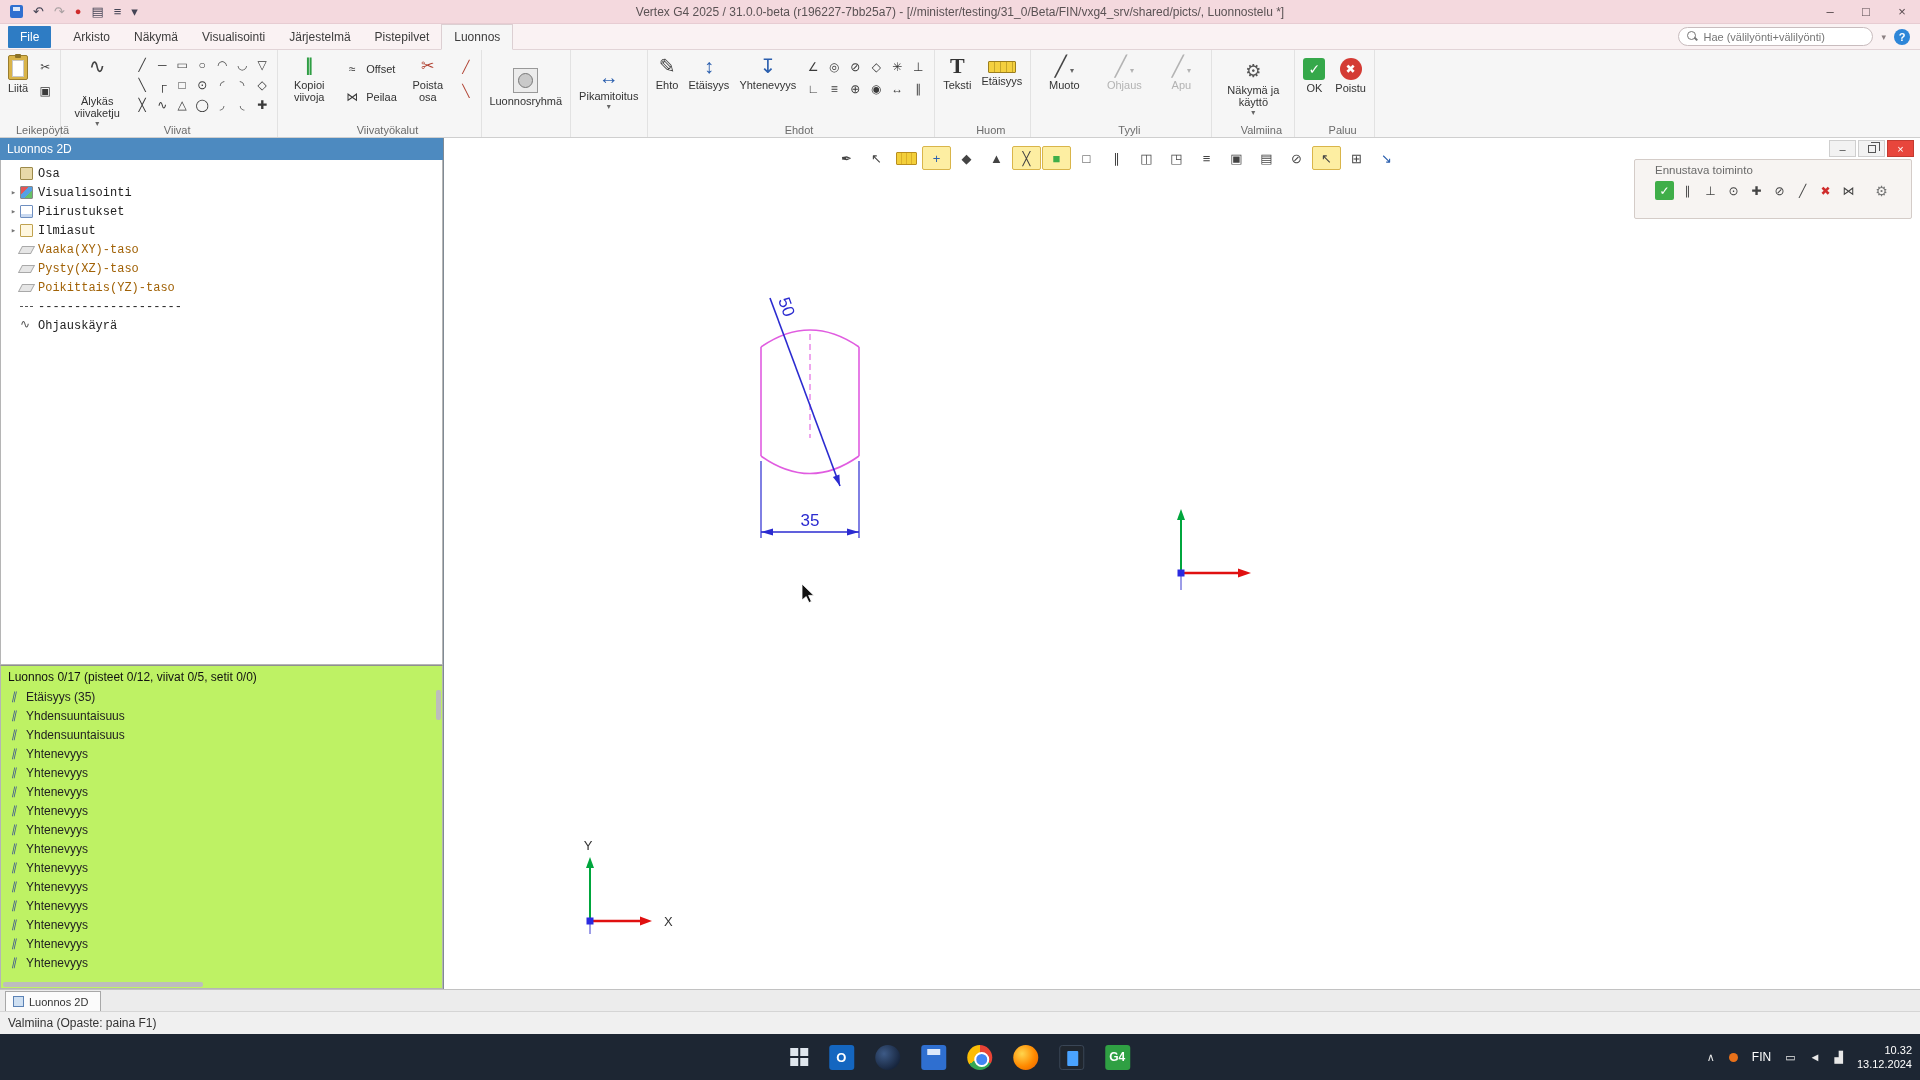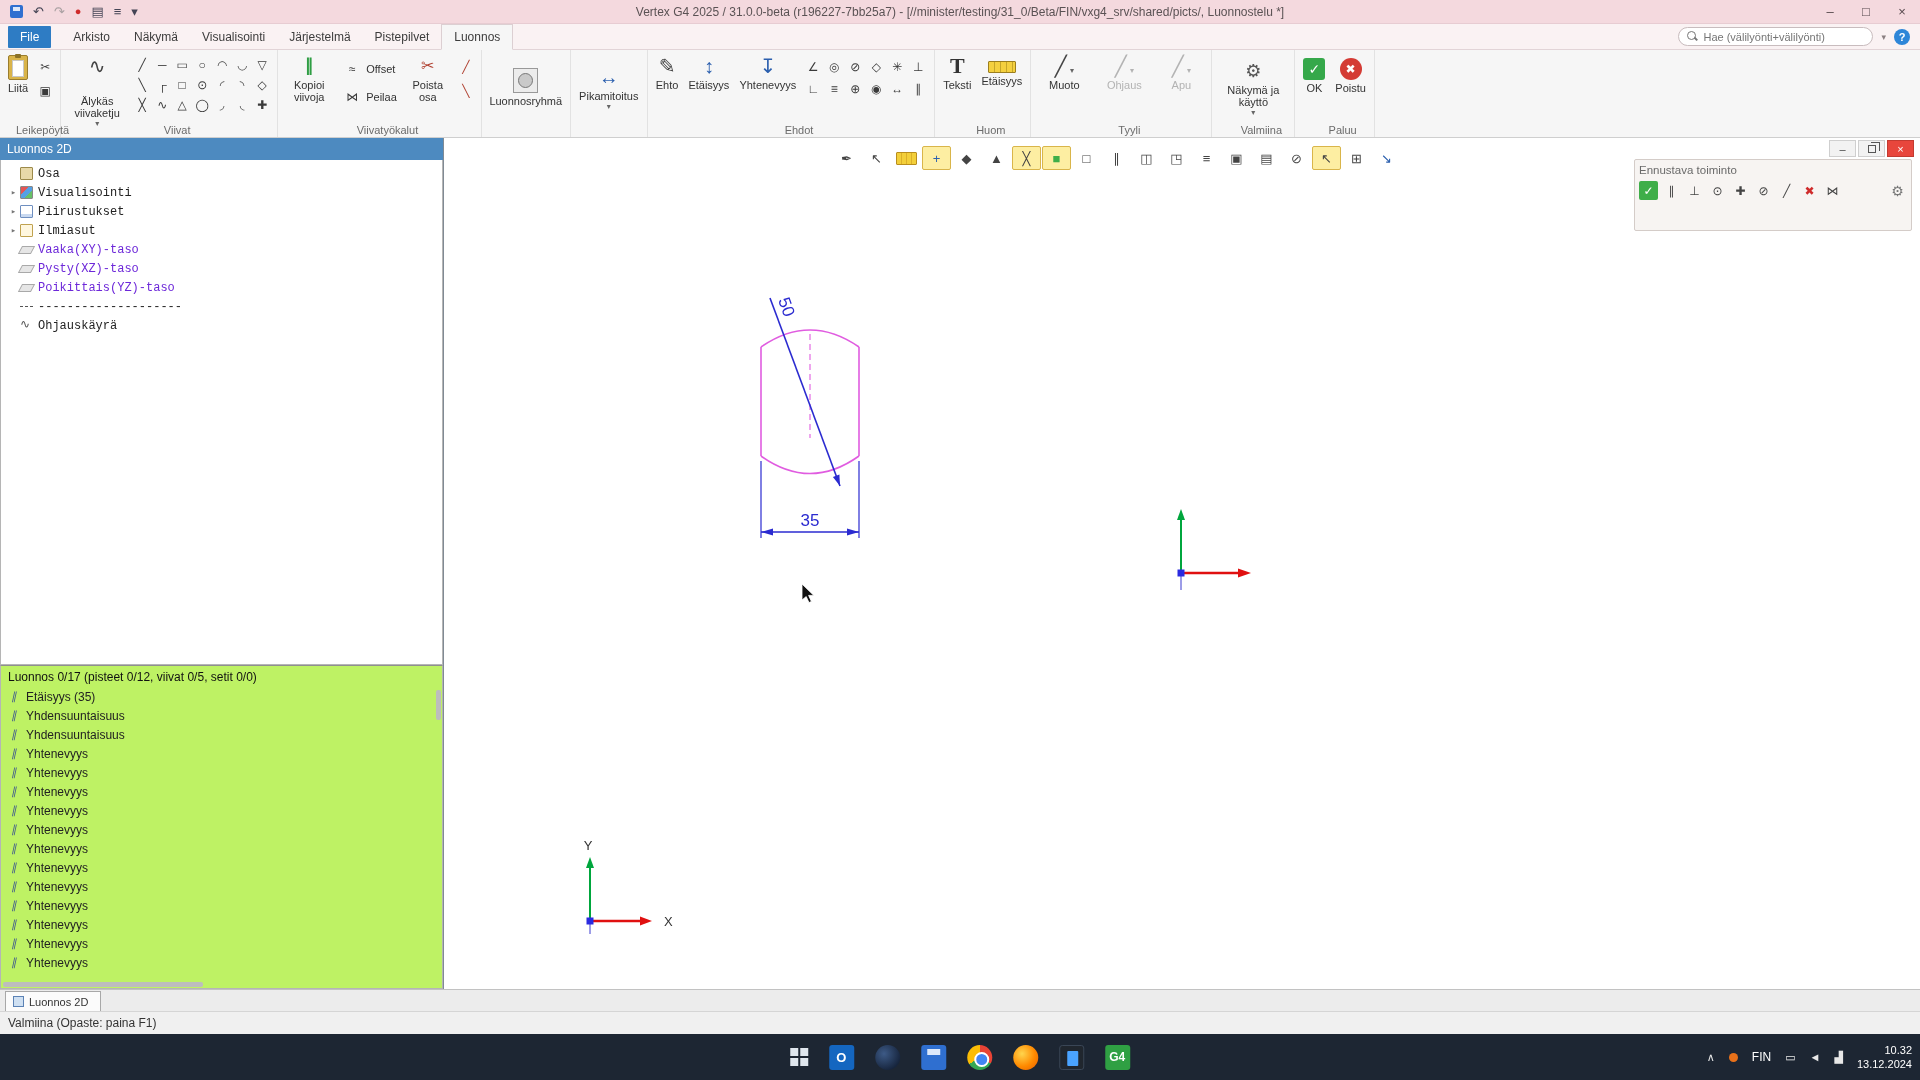--- a/index.html
+++ b/index.html
@@ -71,21 +71,21 @@
   .tw { width:13px; font-size:9px; color:#777; text-align:center; flex:0 0 auto; }
   .ticon { width:13px; height:13px; flex:0 0 auto; margin-right:5px; border-radius:1px; }
   .ti-osa { background:#e8d9a8; border:1px solid #9c8a4a; }
   .ti-vis { background:linear-gradient(135deg,#e45555 0 33%,#55a0e4 33% 66%,#67c067 66%); border:1px solid #888; }
   .ti-pii { background:#fff; border:1px solid #6f8fc0; box-shadow:inset 0 -3px 0 #c9d9f0; }
   .ti-ilm { background:#fff7df; border:1px solid #c0a24f; }
   .ti-esi { background:#d9ecd9; border:1px solid #63965f; }
   .ti-plane { width:13px; height:8px; background:#e6e6e6; border:1px solid #a9a9a9; transform:skewX(-28deg); margin-right:5px; }
   .ti-dash { width:13px; height:0; border-top:1px dashed #555; background:none; border-radius:0; }
   .ti-curve { font-size:12px; color:#555; width:15px; margin-right:3px; line-height:13px; }
-  .gray-item { color:#6d28d9;text-align:right; }
+  .gray-item { color:#a16207;text-align:right; }
   .constraints { flex:1; border:1px solid #b5b5b5; border-top:1px solid #8f8f8f; position:relative; overflow:hidden; background:#bef264; }
   .c-header { font-size:12px; color:#111; padding:4px 0 3px 7px; }
   .crow { display:flex; align-items:center; height:19px; font-size:12px; color:#222; padding-left:6px; gap:4px; }
   .cicon { width:15px; text-align:center; color:#46608c; font-size:11px; transform:skewX(-12deg); flex:0 0 auto; }
   .vscroll { position:absolute; right:1px; top:24px; width:5px; bottom:8px; }
   .vthumb { width:5px; height:30px; background:#bdbdbd; border-radius:2px; }
   .hscroll { position:absolute; left:2px; right:8px; bottom:1px; height:5px; }
   .hthumb { width:200px; height:5px; background:#bdbdbd; border-radius:2px; }
 
   
@@ -96,21 +96,21 @@
   .tool.hl { background:#fdeea2; border-color:#d9b54a; }
   .tool.green { color:#3fae49; }
   .tool.blue { color:#2b5fae; }
   .tool.ruler { position:relative; }
   .tool.ruler::after { content:""; width:19px; height:11px; background:repeating-linear-gradient(90deg,#f3cf3a 0 4px,#dcb02a 4px 5px); border:1px solid #b98e1d; border-radius:1px; }
   .mdi { position:absolute; top:2px; right:6px; display:flex; gap:2px; z-index:3; }
   .mdi .mbtn { width:27px; height:17px; background:#f2f2f2; border:1px solid #cfcfcf; display:flex; align-items:center; justify-content:center; font-size:11px; color:#444; }
   .mdi .mclose { background:#e8463c; border-color:#c33a30; color:#fff; }
   .rsq { position:relative; width:8px; height:8px; border:1px solid #555; background:#f2f2f2; }
   .rsq::before { content:""; position:absolute; left:2px; top:-4px; width:8px; height:8px; border:1px solid #555; border-left:none; border-bottom:none; }
-  .predictive { position:absolute; top:21px; right:8px; width:278px; height:72px; background:#f7f4f2; border:1px solid #d4ccc8; border-radius:2px; padding:4px 4px; z-index:2; }
+  .predictive { position:absolute; top:21px; right:8px; width:278px; height:60px; background:#f7f4f2; border:1px solid #d4ccc8; border-radius:2px; padding:4px 20px; z-index:2; }
   .p-title { font-size:11.5px; color:#6a6a6a; }
   .p-icons { display:flex; align-items:center; gap:4px; margin-top:5px; }
   .pic { width:19px; height:19px; display:flex; align-items:center; justify-content:center; font-size:12px; color:#444; border-radius:2px; }
   .pic.check { background:#3fae49; color:#fff; }
   .pic.red { color:#cf2b2b; }
   .pic.gear { margin-left:auto; color:#777; font-size:14px; }
 
   
   .tabstrip { height:22px; background:#ececec; border-top:1px solid #c2c2c2; display:flex; align-items:flex-end; }
   .btab { margin-left:5px; height:20px; background:#fbfbfb; border:1px solid #a8a8a8; border-bottom:none; display:flex; align-items:center; gap:5px; padding:0 12px 0 7px; font-size:11px; color:#333; }

